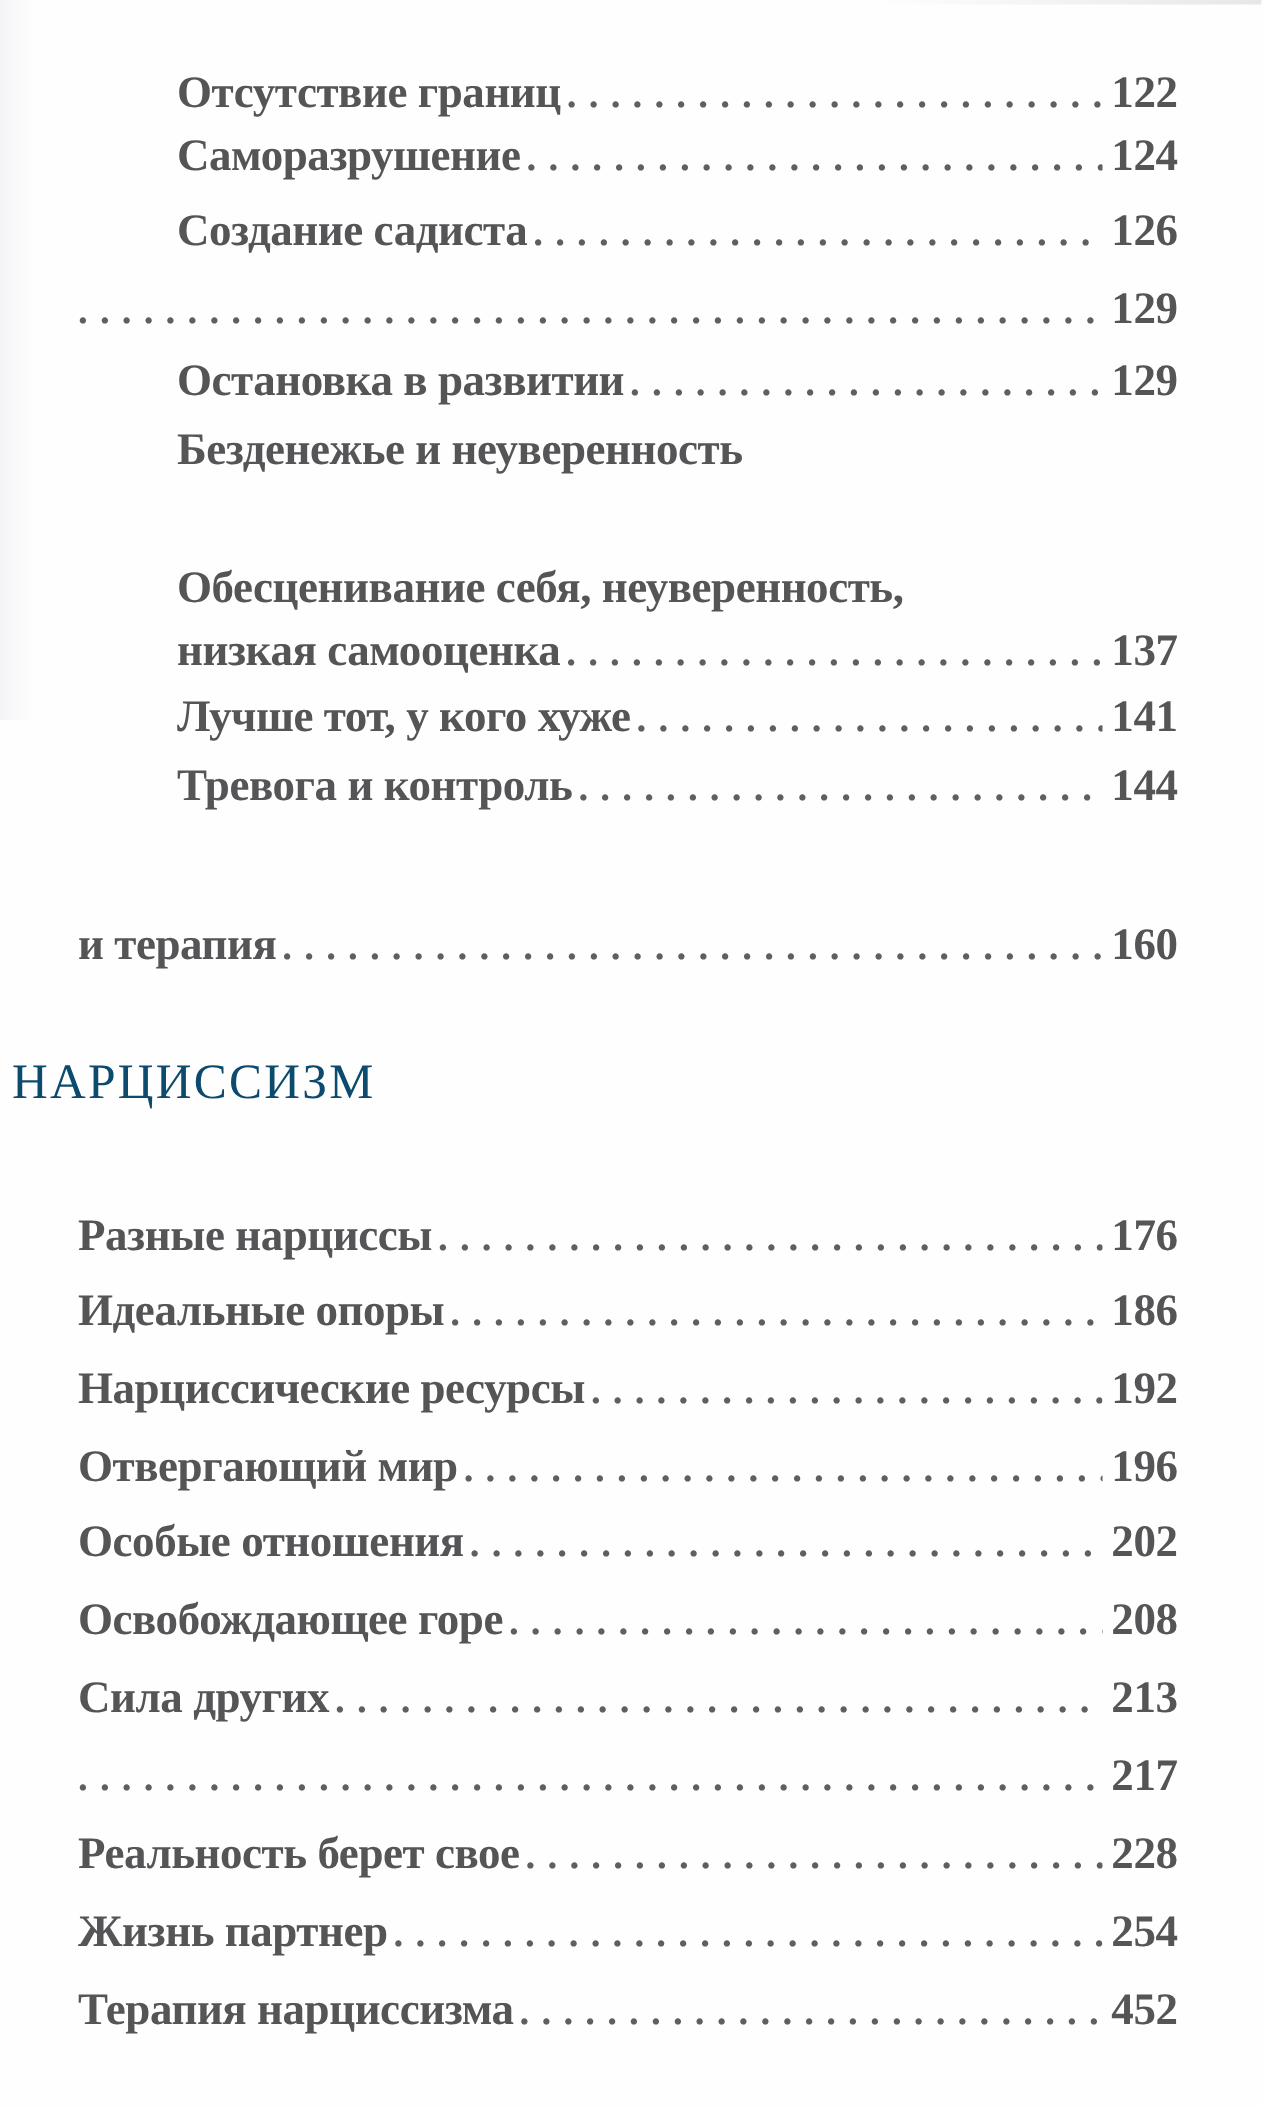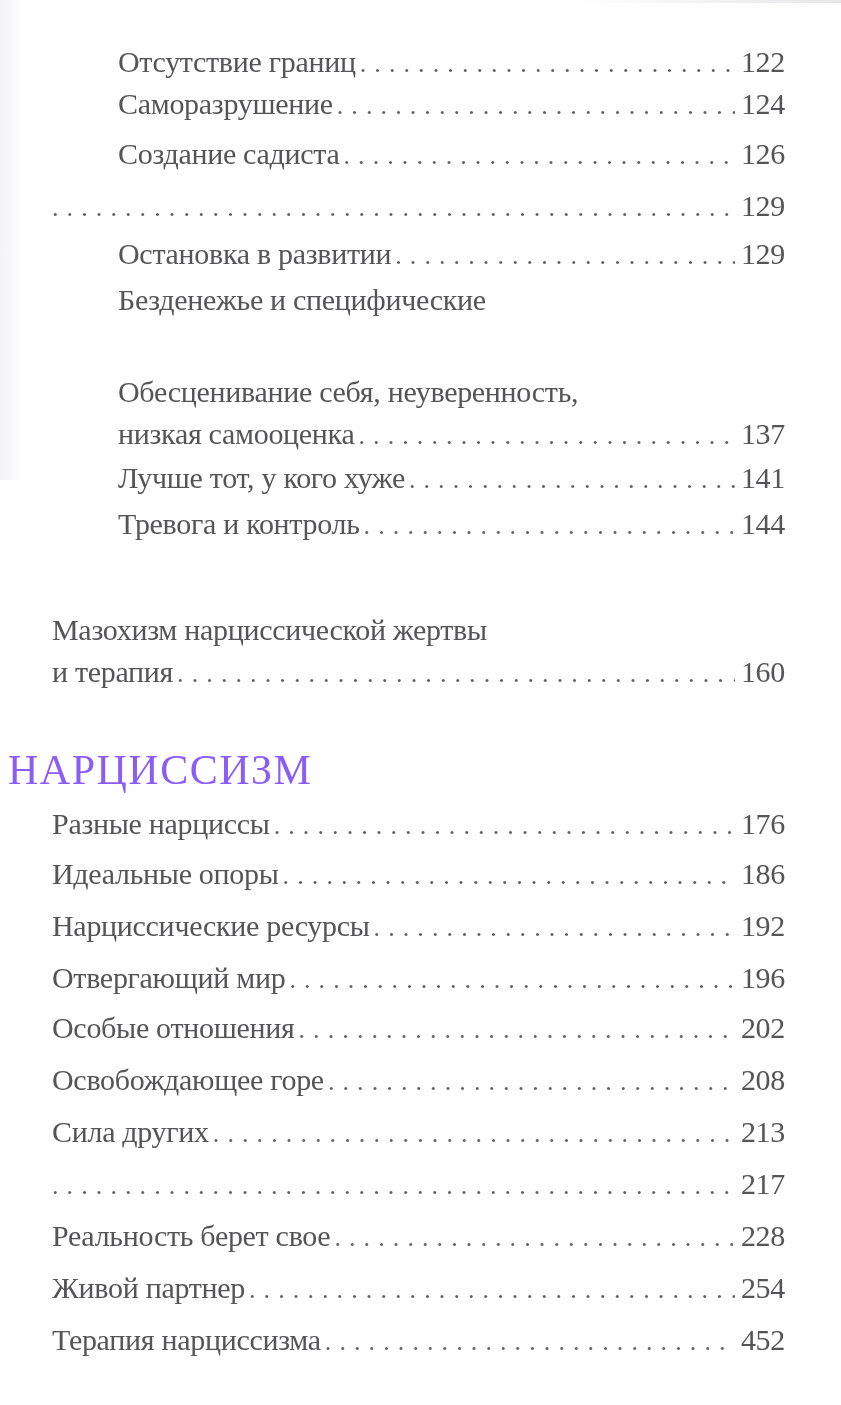--- a/index.html
+++ b/index.html
@@ -20,20 +20,21 @@
       left: 0; top: 0;
       width: 841px;
       height: 1405px;
     }
     .entry {
       position: absolute;
       right: 56px;
       font-size: 30px;
       line-height: 42px;
       letter-spacing: -0.3px;
+      font-weight: bold;
     }
     .entry.l1 { left: 52px; }
     .entry.l2 { left: 118px; }
     .row {
       display: flex;
       align-items: baseline;
       white-space: nowrap;
       height: 42px;
     }
     .row .title {
@@ -58,25 +59,25 @@
       padding-left: 6px;
       text-align: left;
     }
     .line-only {
       height: 42px;
       white-space: nowrap;
     }
     .section-heading {
       position: absolute;
       left: 8px;
-      top: 748px;
-      font-size: 42px;
+      top: 700px;
+      font-size: 33px;
       line-height: 44px;
       letter-spacing: 1.5px;
-      color: #8b5cf6;
+      color: #0c4a6e;
       font-weight: normal;
     }
     .edge-shade {
       position: absolute;
       left: 0; top: 0;
       width: 22px; height: 480px;
       background: linear-gradient(to right, rgba(240,238,244,0.7), rgba(254,254,254,0));
     }
     .top-strip {
       position: absolute;
@@ -125,21 +126,21 @@
 
   <div class="entry l2" style="top:233px">
     <div class="row">
       <span class="title">Остановка в развитии</span>
       <span class="leader"></span>
       <span class="page-num">129</span>
     </div>
   </div>
 
   <div class="entry l2" style="top:279px">
-    <div class="line-only">Безденежье и специфические</div>
+    <div class="line-only">Безденежье и неуверенность</div>
   </div>
 
   <div class="entry l2" style="top:371px">
     <div class="line-only">Обесценивание себя, неуверенность,</div>
     <div class="row">
       <span class="title">низкая самооценка</span>
       <span class="leader"></span>
       <span class="page-num">137</span>
     </div>
   </div>
@@ -155,21 +156,20 @@
   <div class="entry l2" style="top:503px">
     <div class="row">
       <span class="title">Тревога и контроль</span>
       <span class="leader"></span>
       <span class="page-num">144</span>
     </div>
   </div>
 
 
   <div class="entry l1" style="top:609px">
-    <div class="line-only">Мазохизм нарциссической жертвы</div>
     <div class="row">
       <span class="title">и терапия</span>
       <span class="leader"></span>
       <span class="page-num">160</span>
     </div>
   </div>
 
   <div class="section-heading">НАРЦИССИЗМ</div>
 
   <div class="entry l1" style="top:803px">
@@ -238,21 +238,21 @@
   <div class="entry l1" style="top:1215px">
     <div class="row">
       <span class="title">Реальность берет свое</span>
       <span class="leader"></span>
       <span class="page-num">228</span>
     </div>
   </div>
 
   <div class="entry l1" style="top:1267px">
     <div class="row">
-      <span class="title">Живой партнер</span>
+      <span class="title">Жизнь партнер</span>
       <span class="leader"></span>
       <span class="page-num">254</span>
     </div>
   </div>
 
   <div class="entry l1" style="top:1319px">
     <div class="row">
       <span class="title">Терапия нарциссизма</span>
       <span class="leader"></span>
       <span class="page-num">452</span>

